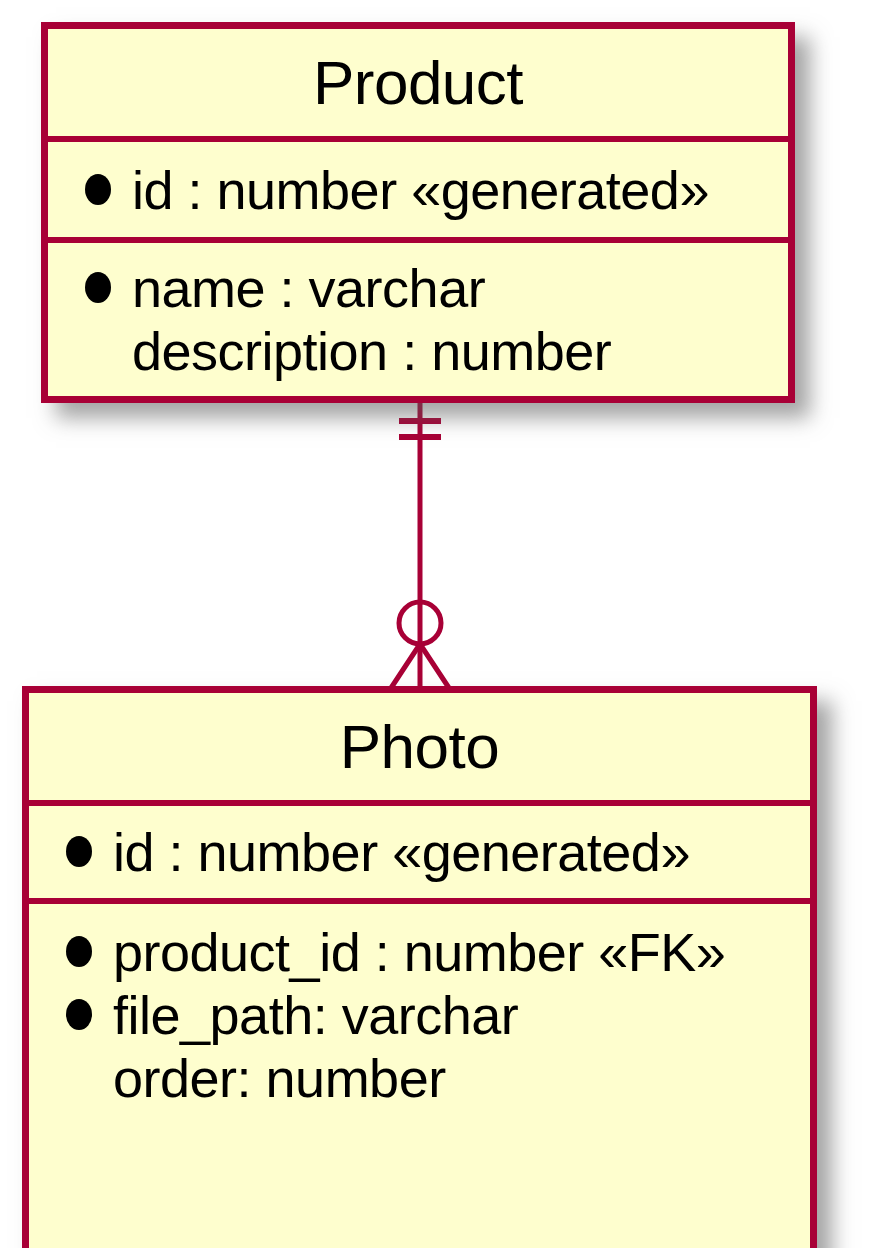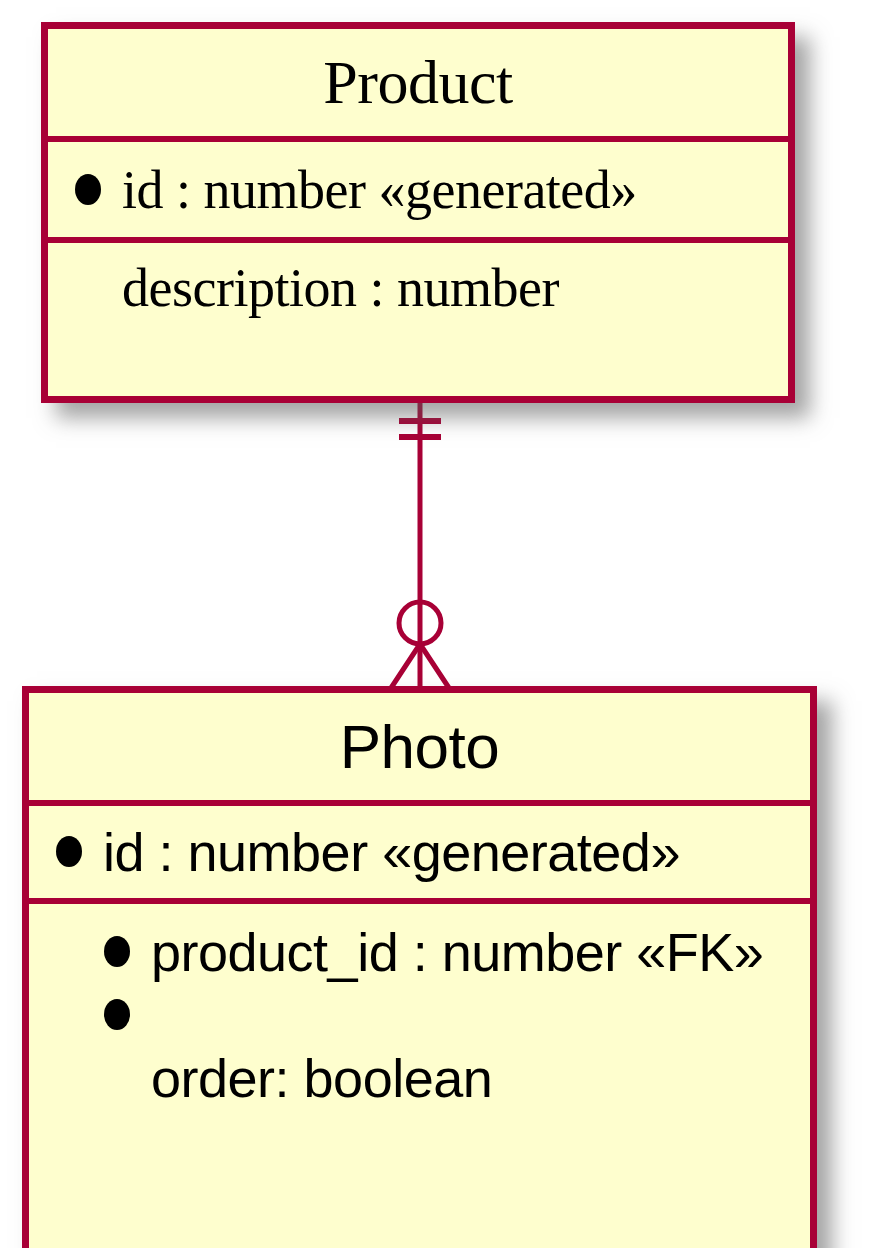--- a/index.html
+++ b/index.html
@@ -28,36 +28,36 @@
   }
   .connector line, .connector path, .connector circle {
     stroke: var(--border-color);
   }
   .entity {
     position: absolute;
     background: var(--fill-color);
     border: 7px solid var(--border-color);
     box-shadow: 15px 15px 20px rgba(90, 90, 90, 0.55);
   }
-  #entity-product { left: 41px; top: 22px; width: 754px; height: 381px; font-family: Liberation Serif, serif; }
+  #entity-product { left: 41px; top: 22px; width: 754px; height: 381px; }
   #entity-photo   { left: 22px; top: 686px; width: 795px; height: 638px; }
   .entity-title {
     height: 107px;
     display: flex;
     align-items: center;
     justify-content: center;
     font-size: 62px;
     letter-spacing: -0.5px;
   }
   .sep { height: 6px; background: var(--border-color); }
-  .section { padding-left: 27px; }
+  .section { padding-left: 37px; }
   #entity-product .sec-keys  { height: 95px;  padding-top: 16px; }
   #entity-product .sec-attrs { height: 153px; padding-top: 13px; }
   #entity-photo   .sec-keys  { height: 92px;  padding-top: 14px; }
-  #entity-photo   .sec-attrs { height: 284px; padding-top: 16px; margin-left: 48px; }
+  #entity-photo   .sec-attrs { height: 284px; padding-top: 16px; }
   .attr-row {
     display: flex;
     align-items: center;
     height: 63px;
     font-size: 54px;
     letter-spacing: -0.5px;
     white-space: nowrap;
   }
   .bullet {
     width: 26px;
@@ -92,20 +92,24 @@
     <div class="sep"></div>
     <div class="section sec-keys">
       <div class="attr-row">
         <span class="bullet"></span>
         <span>id : number «generated»</span>
       </div>
     </div>
     <div class="sep"></div>
     <div class="section sec-attrs">
       <div class="attr-row">
+        <span class="bullet"></span>
+        <span>name : varchar</span>
+      </div>
+      <div class="attr-row">
         <span class="bullet" style="visibility: hidden;"></span>
         <span>description : number</span>
       </div>
     </div>
   </div>
 
   <div class="entity" id="entity-photo">
     <div class="entity-title">
       <span>Photo</span>
     </div>
@@ -117,21 +121,22 @@
       </div>
     </div>
     <div class="sep"></div>
     <div class="section sec-attrs">
       <div class="attr-row">
         <span class="bullet"></span>
         <span>product_id : number «FK»</span>
       </div>
       <div class="attr-row">
         <span class="bullet"></span>
+        <span>file_path: varchar</span>
       </div>
       <div class="attr-row">
         <span class="bullet" style="visibility: hidden;"></span>
-        <span>order: boolean</span>
+        <span>order: number</span>
       </div>
     </div>
   </div>
 
 </div>
 
 </body></html>

